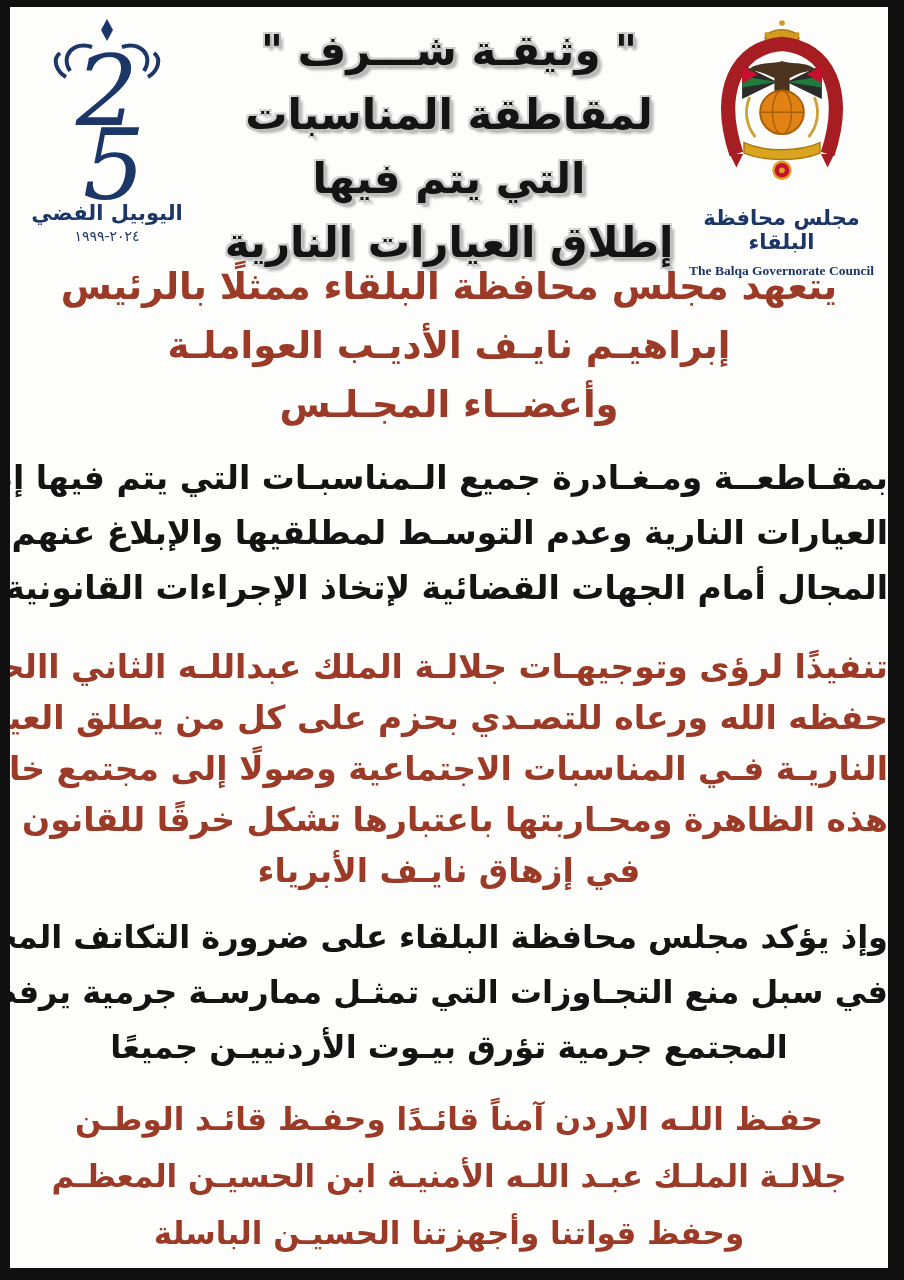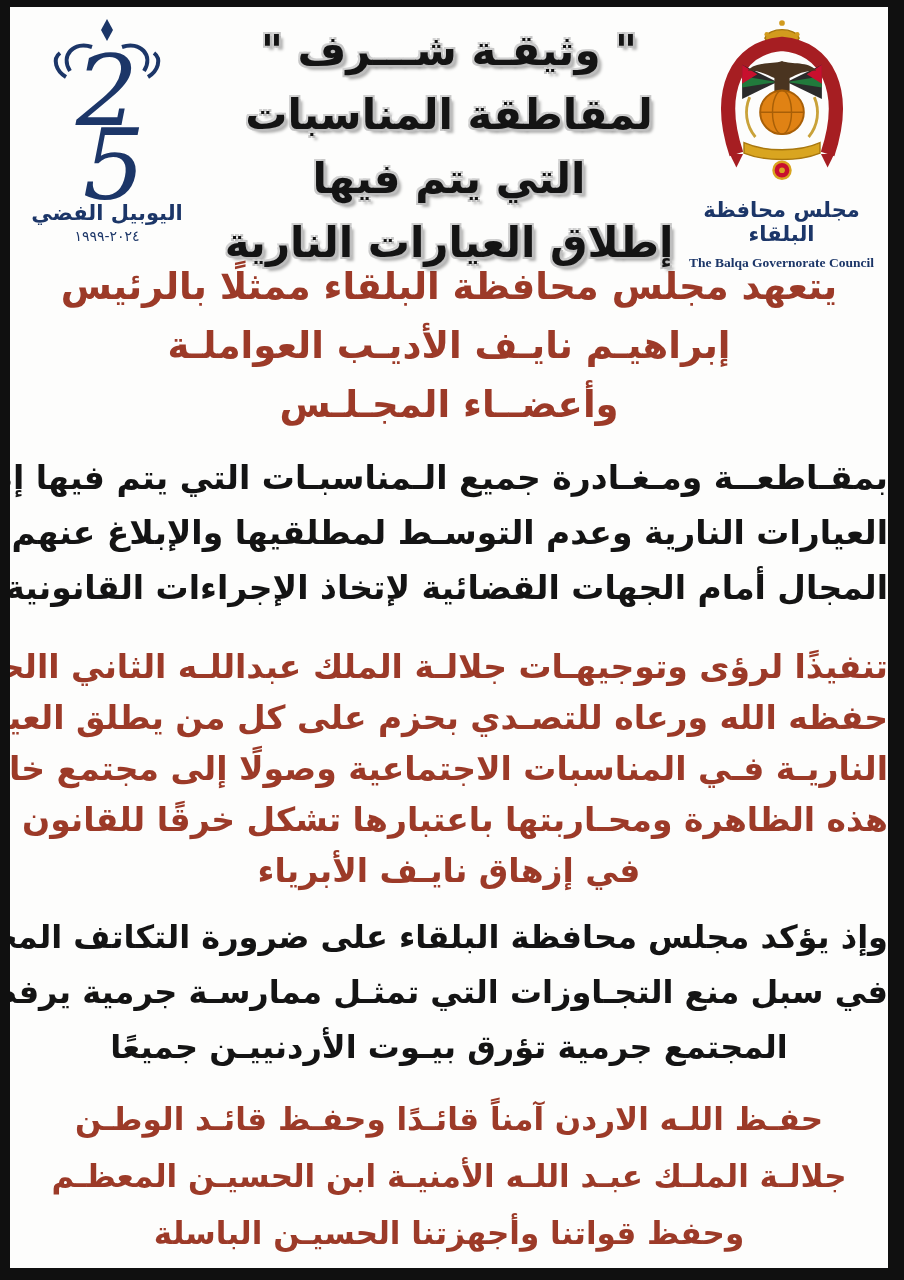--- a/index.html
+++ b/index.html
@@ -16,21 +16,21 @@
     background: #fdfdfc;
     overflow: hidden;
   }
   .header { position: relative; height: 232px; }
   .jubilee { position: absolute; left: 12px; top: 6px; width: 170px; height: 232px; }
   .coa { position: absolute; right: 4px; top: 8px; width: 205px; text-align: center; }
   .coa-ar {
     direction: rtl;
     color: var(--navy, #1c3668);
     font-size: 21px; font-weight: bold;
-    margin-top: 11px;
+    margin-top: 19px;
     font-family: "DejaVu Sans", sans-serif;
   }
   .coa-en {
     color: var(--navy, #1c3668);
     font-size: 13.5px; font-weight: bold;
     font-family: "Liberation Serif", serif;
     margin-top: 9px;
   }
   .title {
     direction: rtl;

